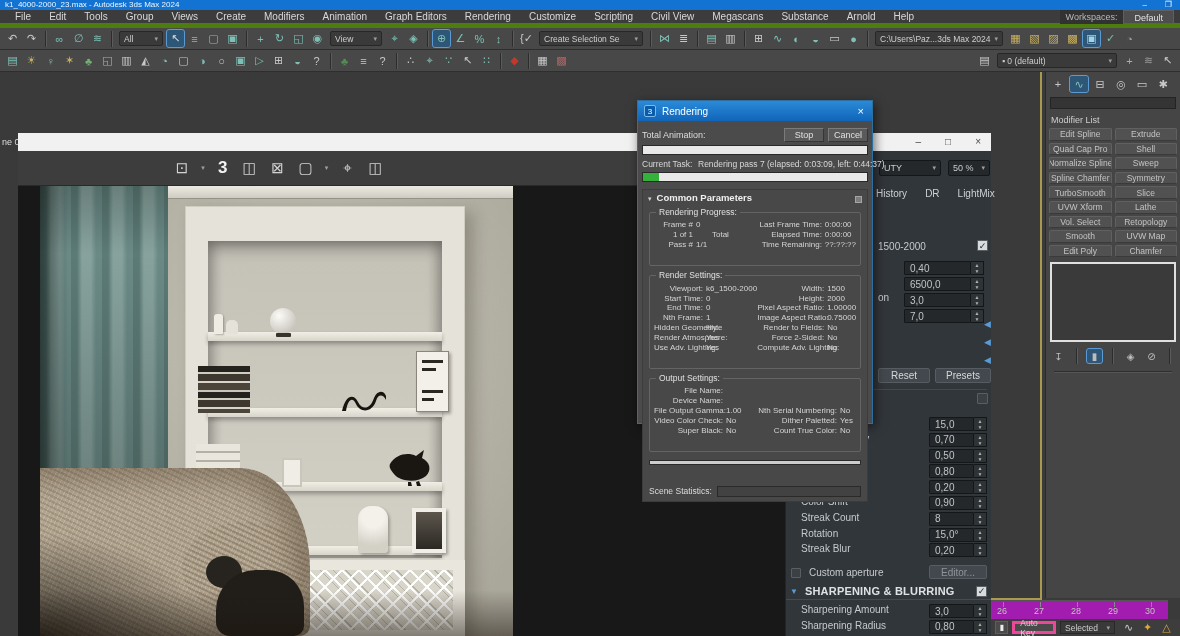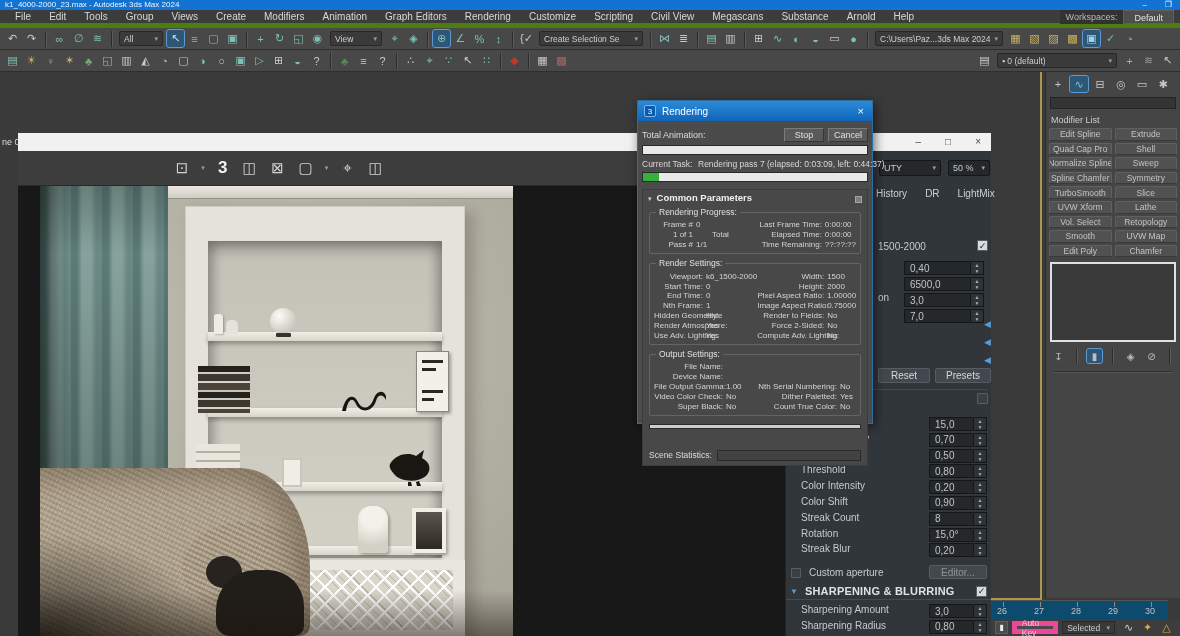--- a/index.html
+++ b/index.html
@@ -131,21 +131,21 @@
   .dbtn{width:40px;height:14px;background:#5a5a5a;border:1px solid #7b7b7b;border-bottom-color:#363636;
         border-right-color:#363636;color:#e0e0e0;font-size:9px;display:flex;align-items:center;justify-content:center;margin-left:4px}
   .pbar{height:10px;background:#e9e9e9;border:1px solid #292929;margin-top:3px;position:relative;overflow:hidden}
   .pfill{height:100%;background:#35b13b;width:0}
   .ctask{display:flex;margin-top:4px;font-size:8.5px;color:#d8d8d8;white-space:nowrap}
   .ctask .lbl{flex:0 0 56px}
   .rollout{margin-top:7px;border:1px solid #3c3c3c;background:#484848;padding-bottom:4px}
   .rhead{display:flex;align-items:flex-end;height:13px;padding:0 5px;color:#f0f0f0;font-weight:bold;font-size:9.5px}
   .rhead .tri{font-size:7px;margin-right:5px;color:#cfcfcf}
   .rhead .rbox{margin-left:auto;width:7px;height:7px;background:#7d7d7d;border:1px solid #a5a5a5}
-  .gbox{border:1px solid #646464;border-radius:2px;margin:9px 6px 0;position:relative;padding:7px 4px 4px}
+  .gbox{border:1px solid #646464;border-radius:2px;margin:9px 6px 0;position:relative;padding:7px 4px 16px}
   .glabel{position:absolute;top:-6px;left:6px;background:#484848;padding:0 3px;font-size:8.5px;color:#e0e0e0;white-space:nowrap}
   .cols{display:flex}
   .prow{display:flex;height:9.8px;align-items:center;font-size:8px;color:#d4d4d4;white-space:nowrap}
   .pl{text-align:right;padding-right:3px;flex:0 0 auto}
   .pv{white-space:nowrap}
   .g1l .pl{width:42px}.g1l{width:102px}.g1r{flex:1}.g1r .pl{width:70px}
   .g1l .prow:nth-child(2) .pv{margin-left:16px}
   .g2l{width:108px}.g2l .pl{width:52px}.g2r{flex:1}.g2r .pl{width:70px}
   .g3f .pl{width:72px}
   .g3l{width:104px}.g3l .pl{width:72px}.g3r{flex:1}.g3r .pl{width:82px}
@@ -162,28 +162,28 @@
   .modlist{font-size:9px;color:#cecece;padding:4px 5px 3px}
   .modgrid{display:grid;grid-template-columns:1fr 1fr;gap:2px 3px;padding:0 3px}
   .mbtn{height:12.6px;background:#515151;border:1px solid #606060;border-bottom-color:#3a3a3a;border-radius:2px;
         font-size:8.5px;color:#c4c4c4;display:flex;align-items:center;justify-content:center;white-space:nowrap;overflow:hidden}
   .stackbox{margin:5px 4px 0;height:80px;background:#3a3a3a;border:2px solid #e0e0e0}
   .stackicons{display:flex;gap:6px;padding:6px 5px 4px;font-size:10px;color:#bdbdbd;align-items:center}
   .stackicons .ticon{width:15px;height:14px;margin:0;color:#bdbdbd;font-size:10px}
   .groove{height:1px;background:#2e2e2e;box-shadow:0 1px 0 #565656;margin:3px 8px}
 
   
-  .ruler{position:absolute;left:991px;right:12px;top:600px;height:24px;background:#0c4a6e;border-top:1px solid #555;z-index:2}
+  .ruler{position:absolute;left:991px;right:12px;top:600px;height:24px;background:#a21caf;border-top:1px solid #555;z-index:2}
   .tick{position:absolute;top:1px;width:1px;height:5px;background:#8a8a8a}
   .ticklabel{position:absolute;top:5px;font-size:9px;color:#c2c2c2;transform:translateX(-60%)}
   .botbar{position:absolute;left:991px;right:0;top:619px;height:17px;background:#3d3d3d;display:flex;
           align-items:center;gap:4px;padding:0 4px;z-index:2}
   .setkey{width:16px;height:13px;background:#4a4a4a;border:1px solid #5e5e5e;color:#ececec;font-size:8px;
           display:flex;align-items:center;justify-content:center}
-  .autokey{height:13px;padding:0 5px;background:#4a4a4a;border:5px solid #ec4899;color:#d2d2d2;font-size:8.5px;
+  .autokey{height:13px;padding:0 5px;background:#4a4a4a;border:3px solid #ec4899;color:#d2d2d2;font-size:8.5px;
            display:flex;align-items:center}
   .seldd{height:13px;width:66px;background:#393939;border:1px solid #292929;color:#cfcfcf;font-size:8.5px;
          display:flex;align-items:center;justify-content:space-between;padding:0 4px}
 </style>
 </head>
 <body>
 
 <div class="titlebar">
   <span>k1_4000-2000_23.max - Autodesk 3ds Max 2024</span>
   <span class="wbtns">

